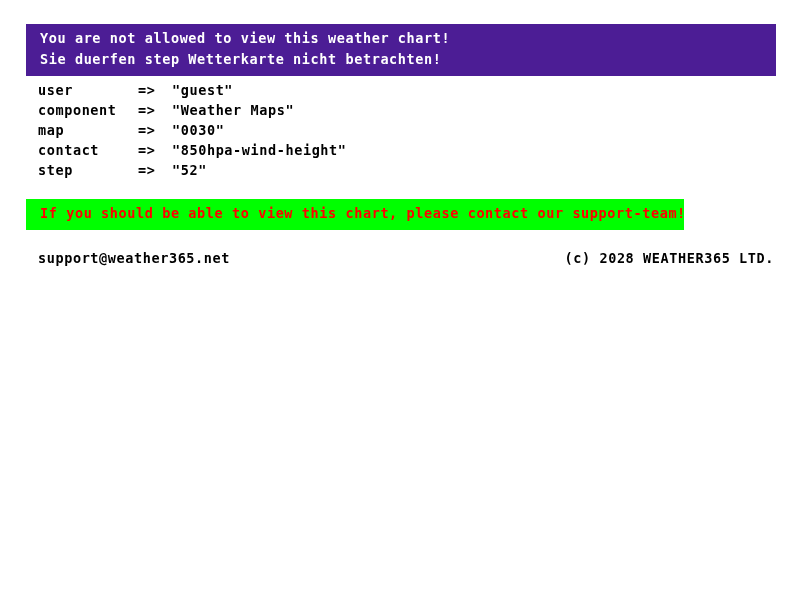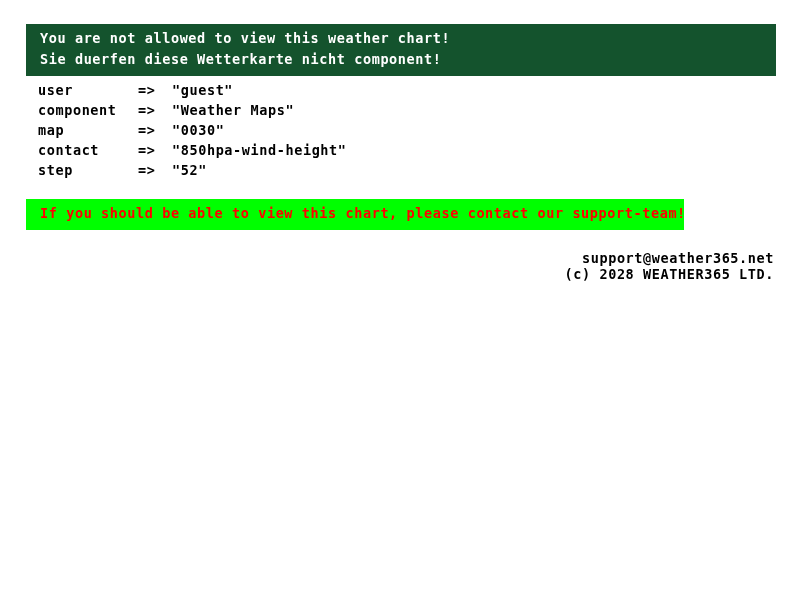--- a/index.html
+++ b/index.html
@@ -23,21 +23,21 @@
     width: 800px;
     height: 600px;
   }
 
   
   .banner-error {
     position: absolute;
     left: 26px;
     top: 24px;
     width: 750px;
-    background: #14532d;
+    background: #4c1d95;
     padding: 4px 0 6px 0;
     box-sizing: border-box;
   }
   .banner-error .line {
     color: #ffffff;
     font-weight: bold;
     letter-spacing: 0.6px;
     padding-left: 14px;
     line-height: 21px;
     white-space: pre;
@@ -89,39 +89,38 @@
 
   
   .footer {
     position: absolute;
     left: 38px;
     top: 250px;
     width: 736px;
     display: flex;
     justify-content: space-between;
     align-items: flex-end;
-    flex-direction: column;
   }
   .footer a,
   .footer span {
     color: #000000;
     text-decoration: none;
     font-weight: bold;
     letter-spacing: 0.6px;
     white-space: pre;
   }
 </style>
 </head>
 <body>
 
 <div class="page">
 
   <div class="banner-error">
     <div class="line">You are not allowed to view this weather chart!</div>
-    <div class="line">Sie duerfen diese Wetterkarte nicht component!</div>
+    <div class="line">Sie duerfen step Wetterkarte nicht betrachten!</div>
   </div>
 
   <table class="details">
     <tbody>
       <tr>
         <td class="key">user</td>
         <td class="arrow">=&gt;</td>
         <td class="val">"guest"</td>
       </tr>
       <tr>

